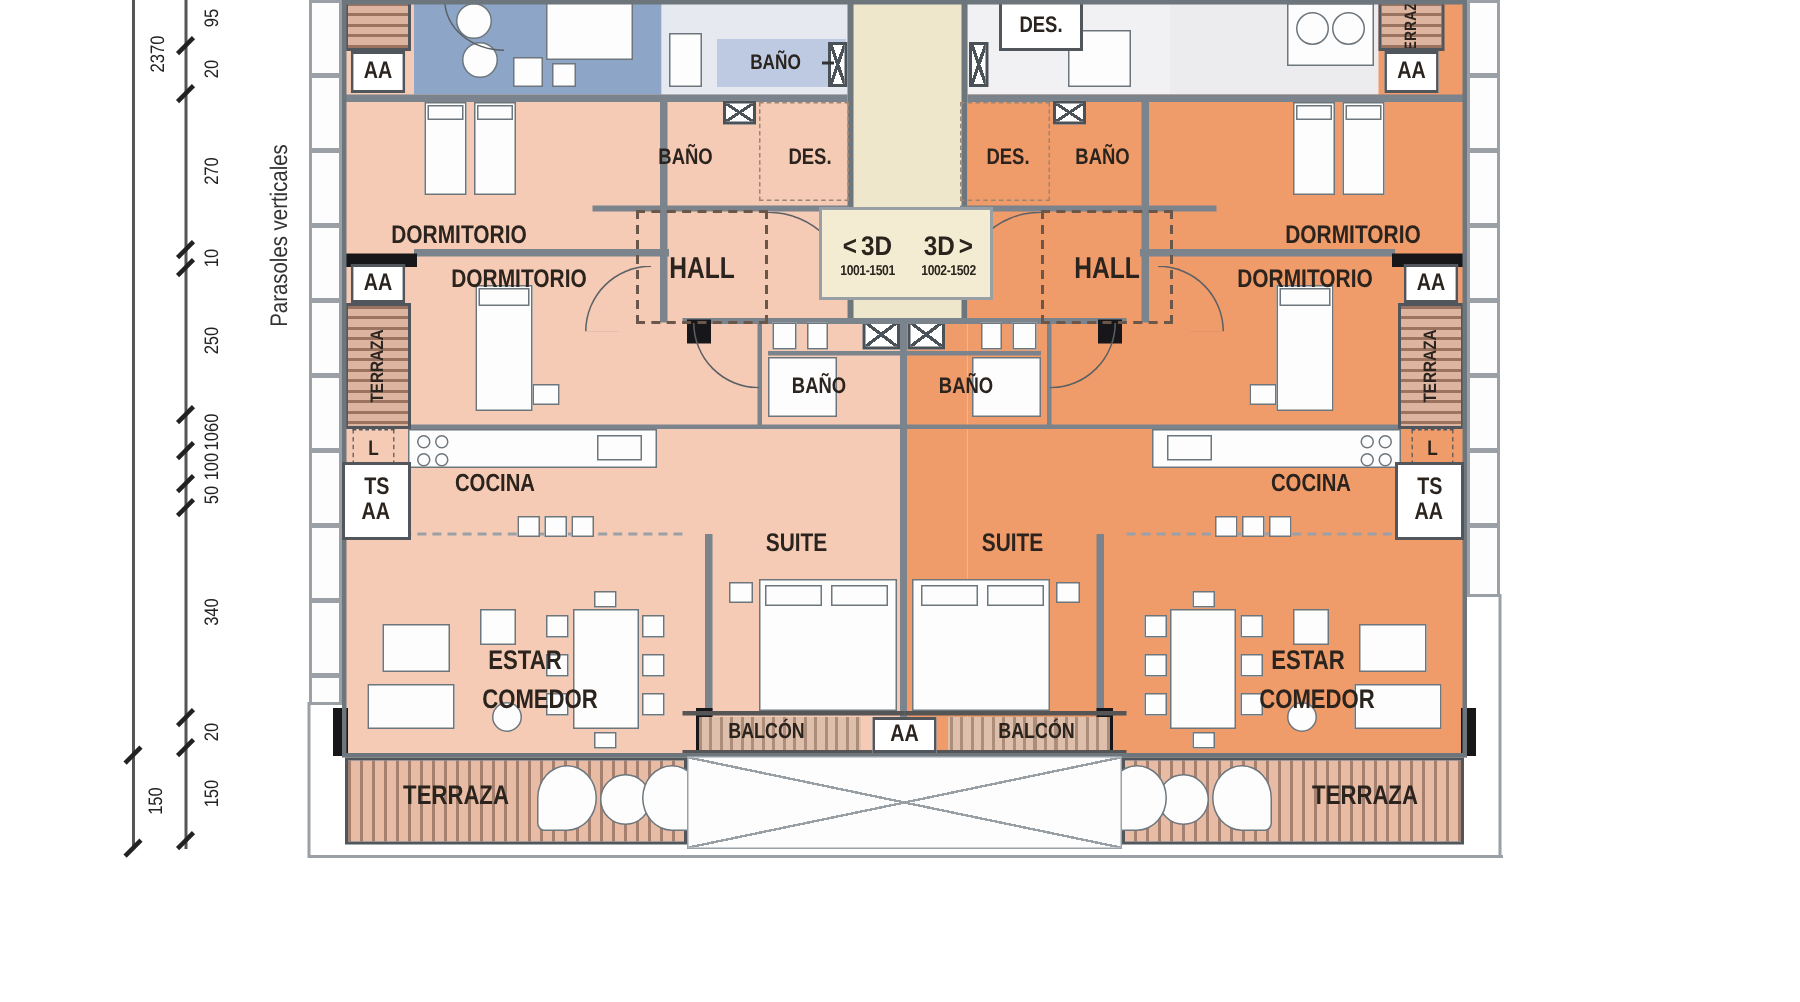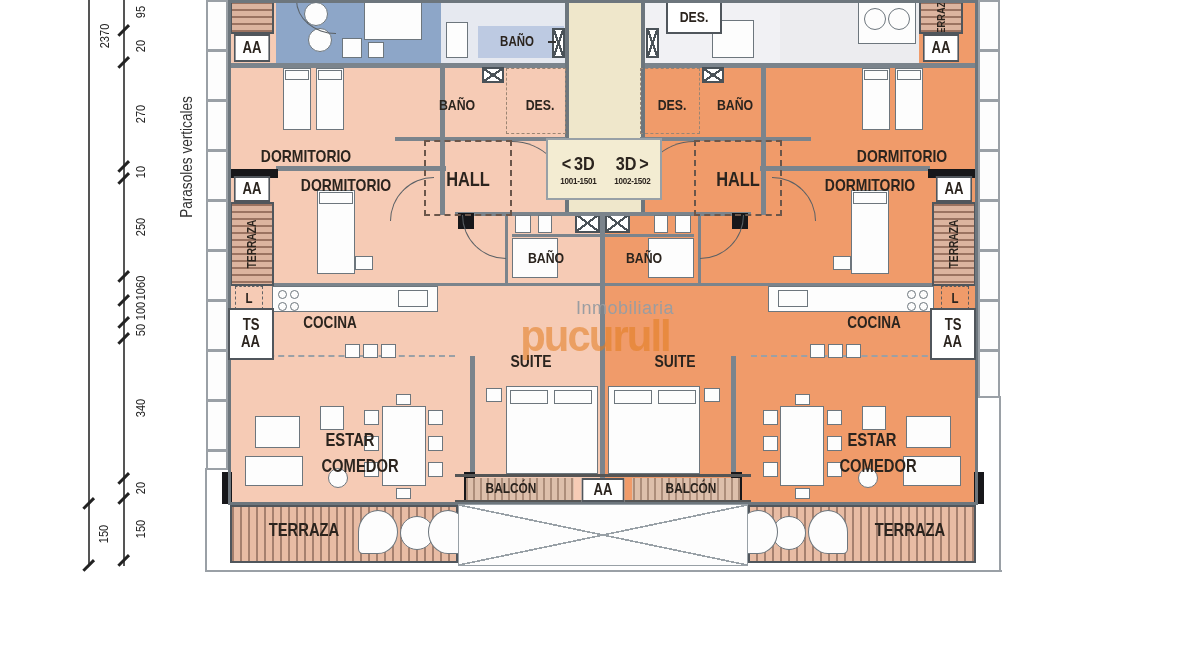--- a/index.html
+++ b/index.html
@@ -306,18 +306,14 @@
   <div class="a t" style="left:836px;top:148px;width:132px;height:18px;font-size:17px;">DORMITORIO</div>
   <div class="a t" style="left:804px;top:177px;width:132px;height:18px;font-size:17px;">DORMITORIO</div>
   <div class="a t" style="left:812px;top:313px;width:124px;height:18px;font-size:16.5px;">COCINA</div>
   <div class="a t" style="left:608px;top:249px;width:72px;height:16px;font-size:15px;">BAÑO</div>
   <div class="a t" style="left:638px;top:353px;width:74px;height:18px;font-size:17px;">SUITE</div>
   <div class="a t" style="left:820px;top:430px;width:104px;height:20px;font-size:18px;">ESTAR</div>
   <div class="a t" style="left:810px;top:456px;width:136px;height:20px;font-size:18px;">COMEDOR</div>
   <div class="a t" style="left:648px;top:479px;width:86px;height:18px;font-size:14.5px;">BALCÓN</div>
   <div class="a t" style="left:852px;top:520px;width:116px;height:20px;font-size:18px;">TERRAZA</div>
 
-  <div class="a" style="left:480px;top:296px;width:240px;height:70px;">
-    <div class="a" style="left:65px;top:2px;width:160px;height:20px;display:flex;align-items:center;justify-content:center;font-size:18px;color:#9a9da1;letter-spacing:.5px;">Inmobiliaria</div>
-    <div class="a" style="left:10px;top:16px;width:210px;height:48px;display:flex;align-items:center;justify-content:center;font-size:44px;font-weight:bold;letter-spacing:-2px;color:rgba(226,124,30,.55);transform:scaleX(.95);">pucurull</div>
-  </div>
 
 </div>
 
 </body></html>

